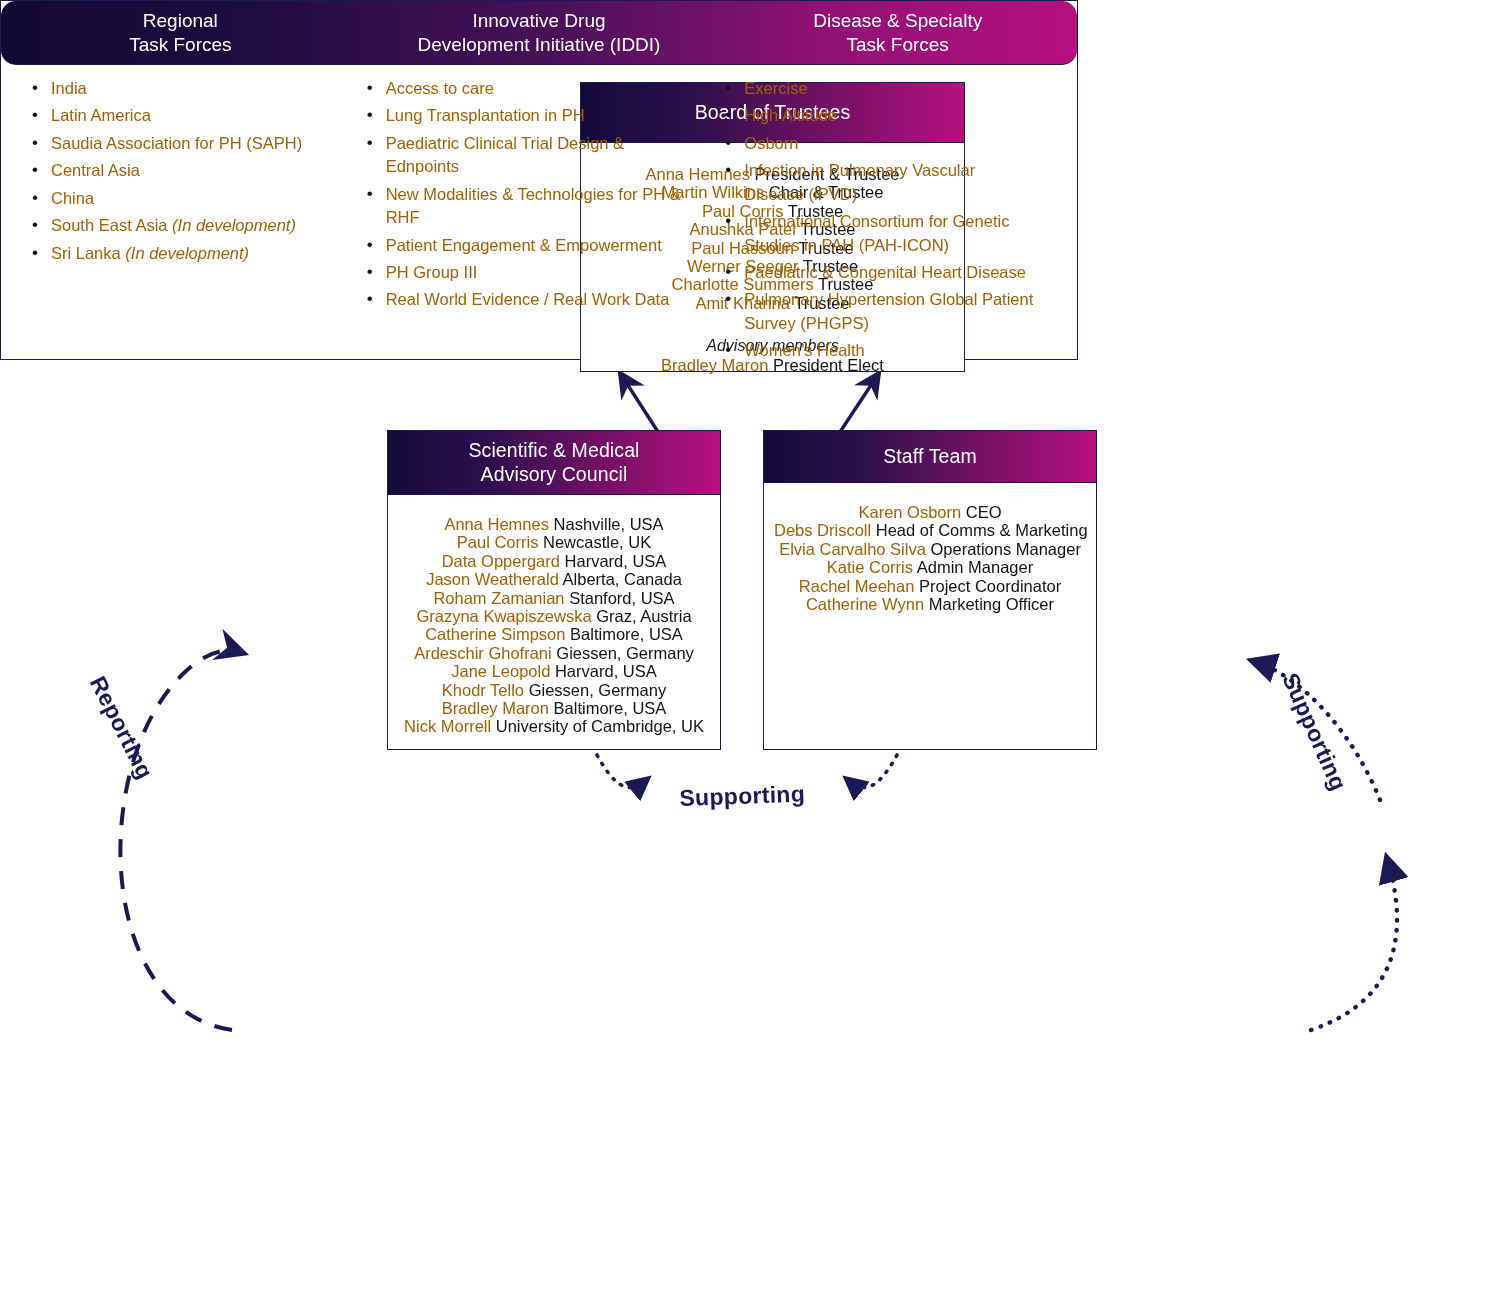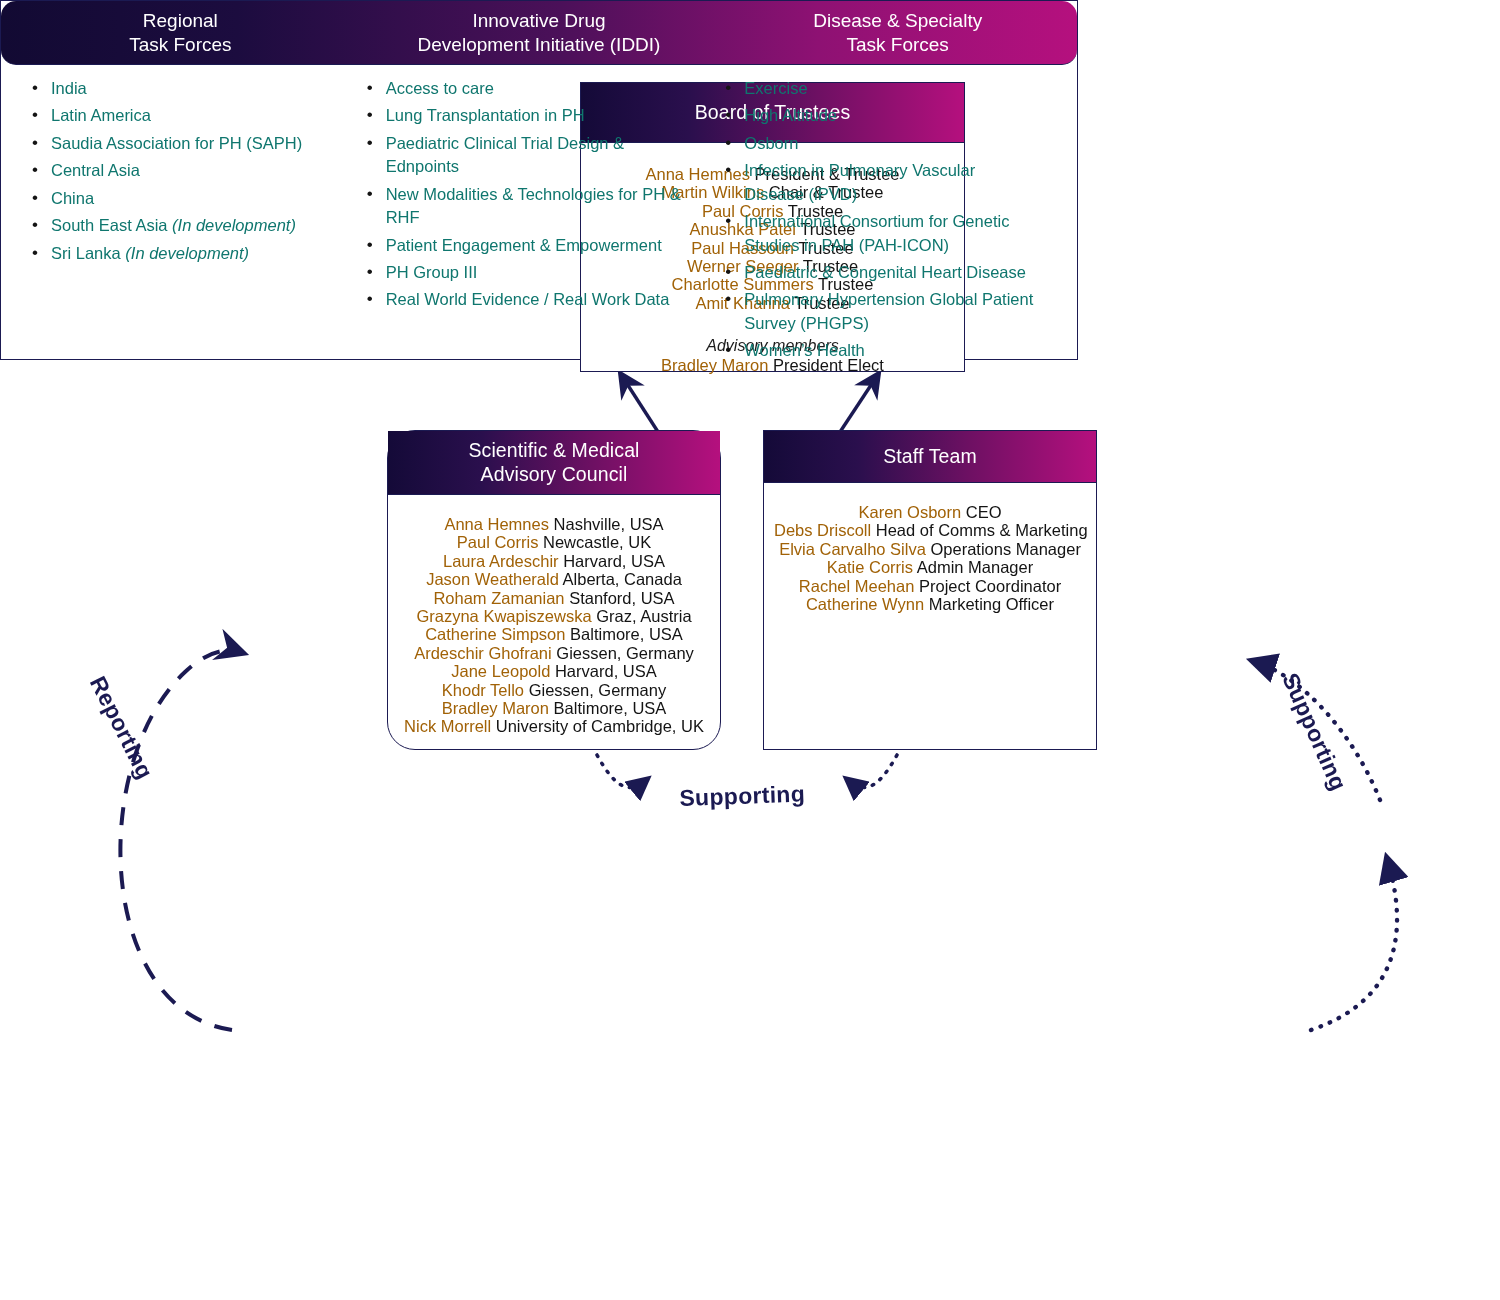--- a/index.html
+++ b/index.html
@@ -80,21 +80,20 @@
   }
   #board .card-header { height: 60px; }
   #board .card-body { padding-top: 22px; }
 
   
   #smac {
     left: 387px;
     top: 430px;
     width: 334px;
     height: 320px;
-    border-radius: 28px;
   }
   #smac .card-header { height: 64px; }
   #smac .card-body { padding-top: 20px; }
 
   
   #staff {
     left: 763px;
     top: 430px;
     width: 334px;
     height: 320px;
@@ -145,21 +144,21 @@
   }
   .tf-col ul {
     margin: 0;
     padding-left: 46px;
     list-style: none;
   }
   .tf-col li {
     position: relative;
     font-size: 16.5px;
     line-height: 1.42;
-    color: #0f766e;
+    color: #a16207;
     margin-bottom: 4px;
     padding-left: 2px;
   }
   .tf-col li::before {
     content: "\2022";
     position: absolute;
     left: -17px;
     top: -1px;
     font-size: 17px;
     color: #141414;
@@ -273,21 +272,21 @@
     <div class="card-body">
       <div class="person">
         <span class="pname">Anna Hemnes</span>
         <span>Nashville, USA</span>
       </div>
       <div class="person">
         <span class="pname">Paul Corris</span>
         <span>Newcastle, UK</span>
       </div>
       <div class="person">
-        <span class="pname">Laura Ardeschir</span>
+        <span class="pname">Data Oppergard</span>
         <span>Harvard, USA</span>
       </div>
       <div class="person">
         <span class="pname">Jason Weatherald</span>
         <span>Alberta, Canada</span>
       </div>
       <div class="person">
         <span class="pname">Roham Zamanian</span>
         <span>Stanford, USA</span>
       </div>

